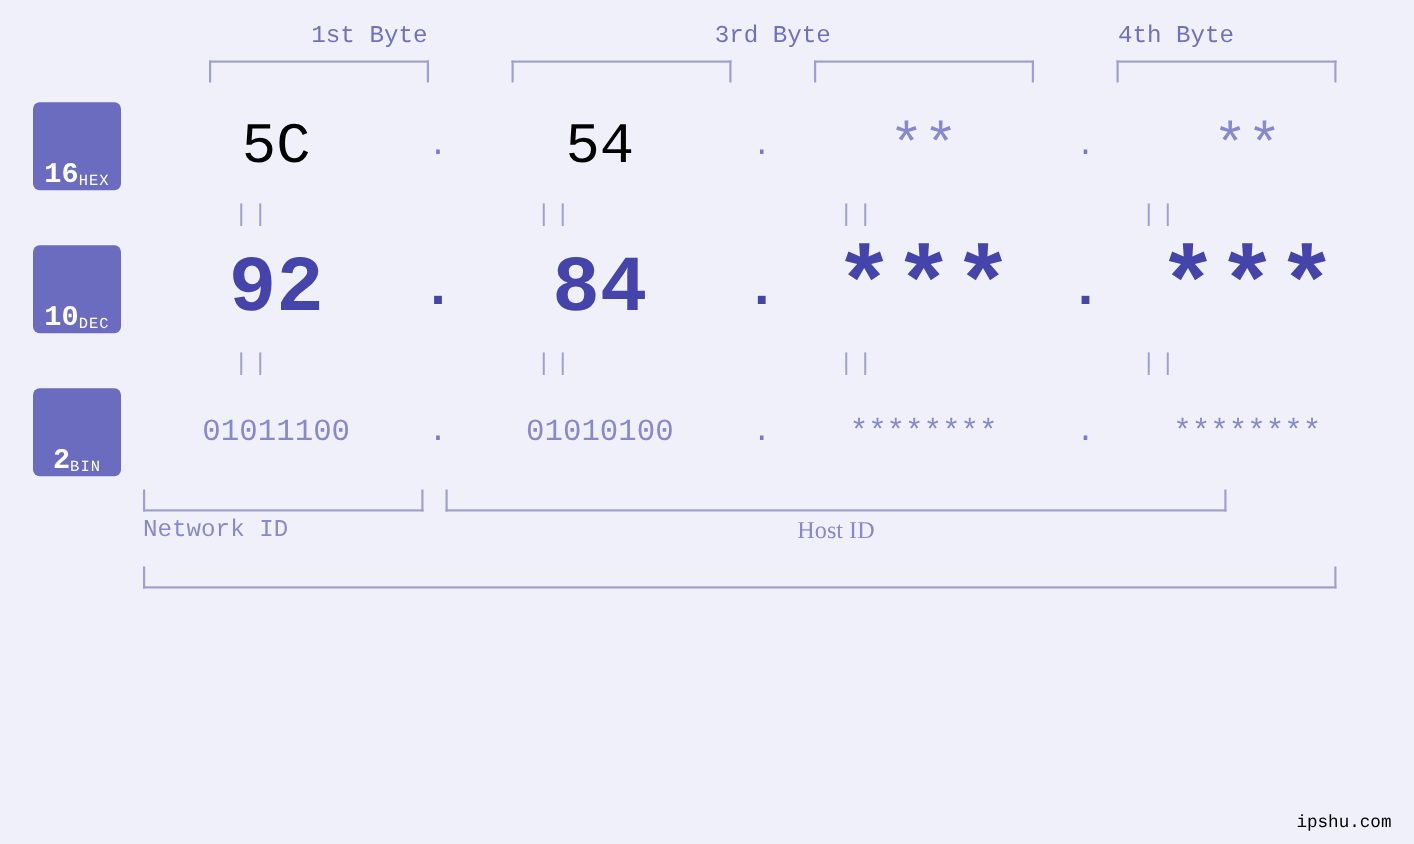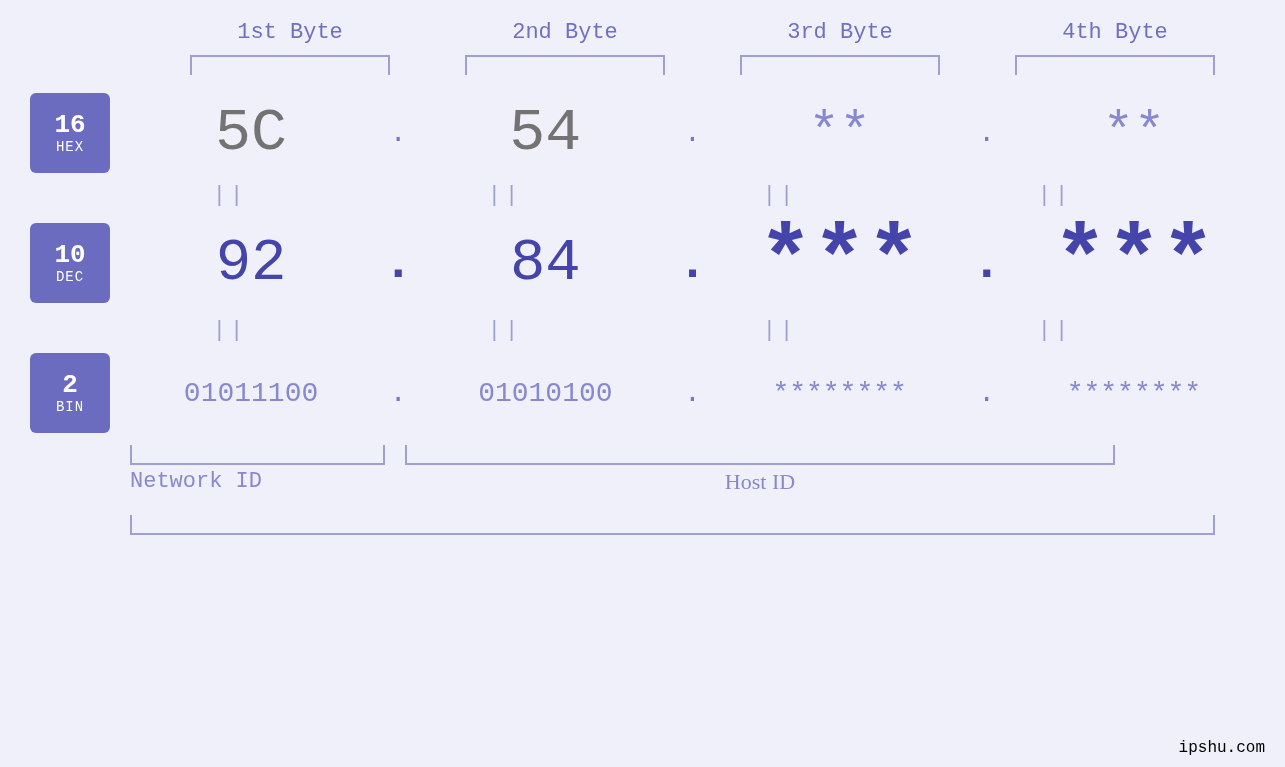--- a/index.html
+++ b/index.html
@@ -64,22 +64,22 @@
       padding: 0 30px;
       margin: 8px 0;
     }
 
     .badge {
       width: 80px;
       height: 80px;
       background: #6b6bbf;
       border-radius: 6px;
       display: flex;
-      flex-direction: column;
-      align-items: center;
+      flex-direction: row;
+      align-items: flex-end;
       justify-content: center;
       color: white;
       flex-shrink: 0;
       margin-right: 20px;
     }
 
     .badge .badge-num {
       font-size: 26px;
       font-weight: bold;
       line-height: 1.1;
@@ -105,31 +105,31 @@
 
     .separator {
       font-size: 28px;
       color: #7777cc;
       width: 30px;
       text-align: center;
     }
 
     
     .hex-val {
-      font-size: 60px;
-      color: #737373;
+      font-size: 52px;
+      color: #000000;
       font-family: 'Courier New', monospace;
     }
 
     
     .dec-val {
-      font-size: 59px;
+      font-size: 72px;
       color: #4444aa;
       font-family: 'Courier New', monospace;
-      font-weight: normal;
+      font-weight: bold;
       line-height: 1;
     }
 
     
     .sep-dec {
       font-size: 50px;
       color: #4444aa;
       width: 30px;
       text-align: center;
       font-weight: bold;
@@ -267,21 +267,20 @@
       font-size: 28px;
     }
   </style>
 </head>
 <body>
 
 <div class="container">
 
   <div class="byte-headers">
     <div class="byte-header">1st Byte</div>
-    <div class="byte-header">2nd Byte</div>
     <div class="byte-header">3rd Byte</div>
     <div class="byte-header">4th Byte</div>
   </div>
 
   <div class="bracket-top">
     <div class="bracket-line"></div>
     <div class="bracket-line"></div>
     <div class="bracket-line"></div>
     <div class="bracket-line"></div>
   </div>

